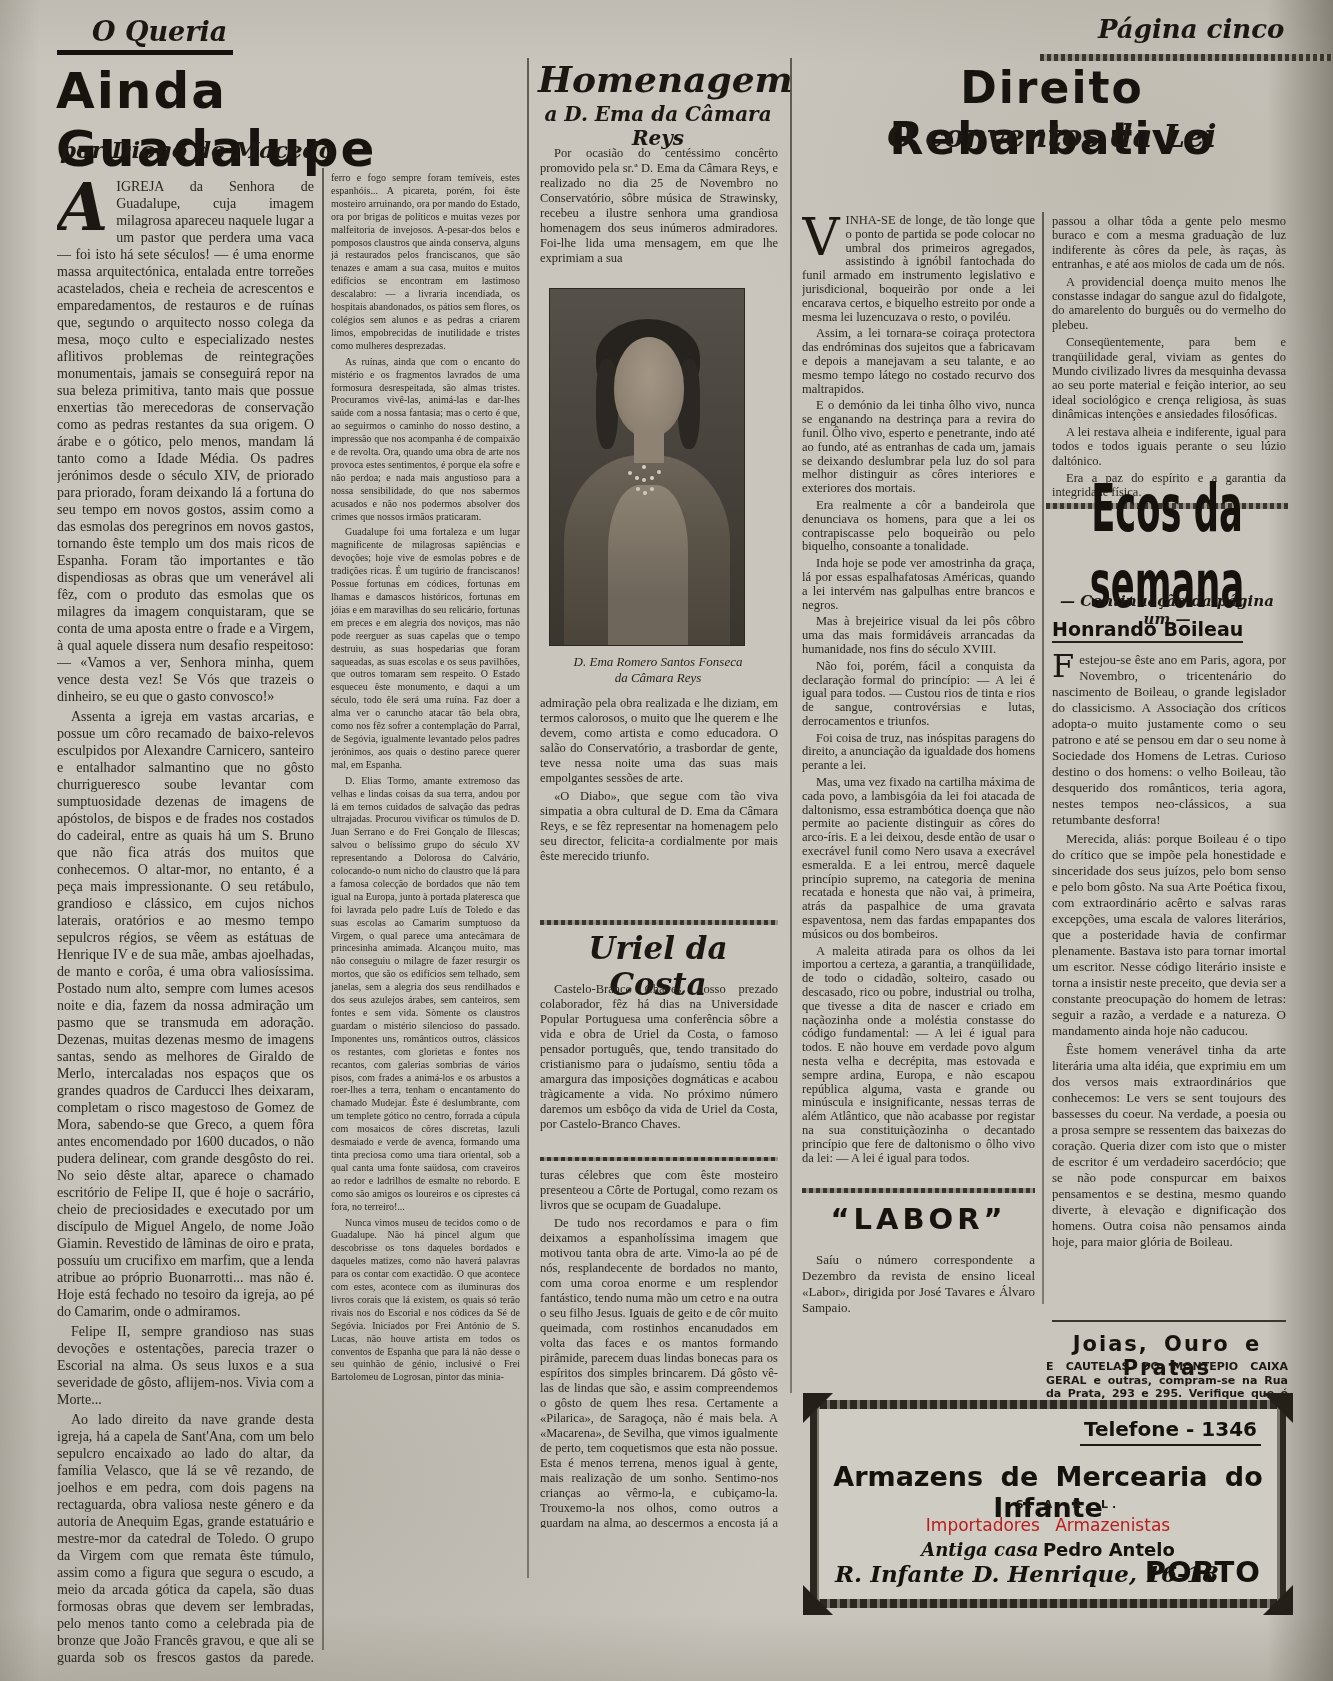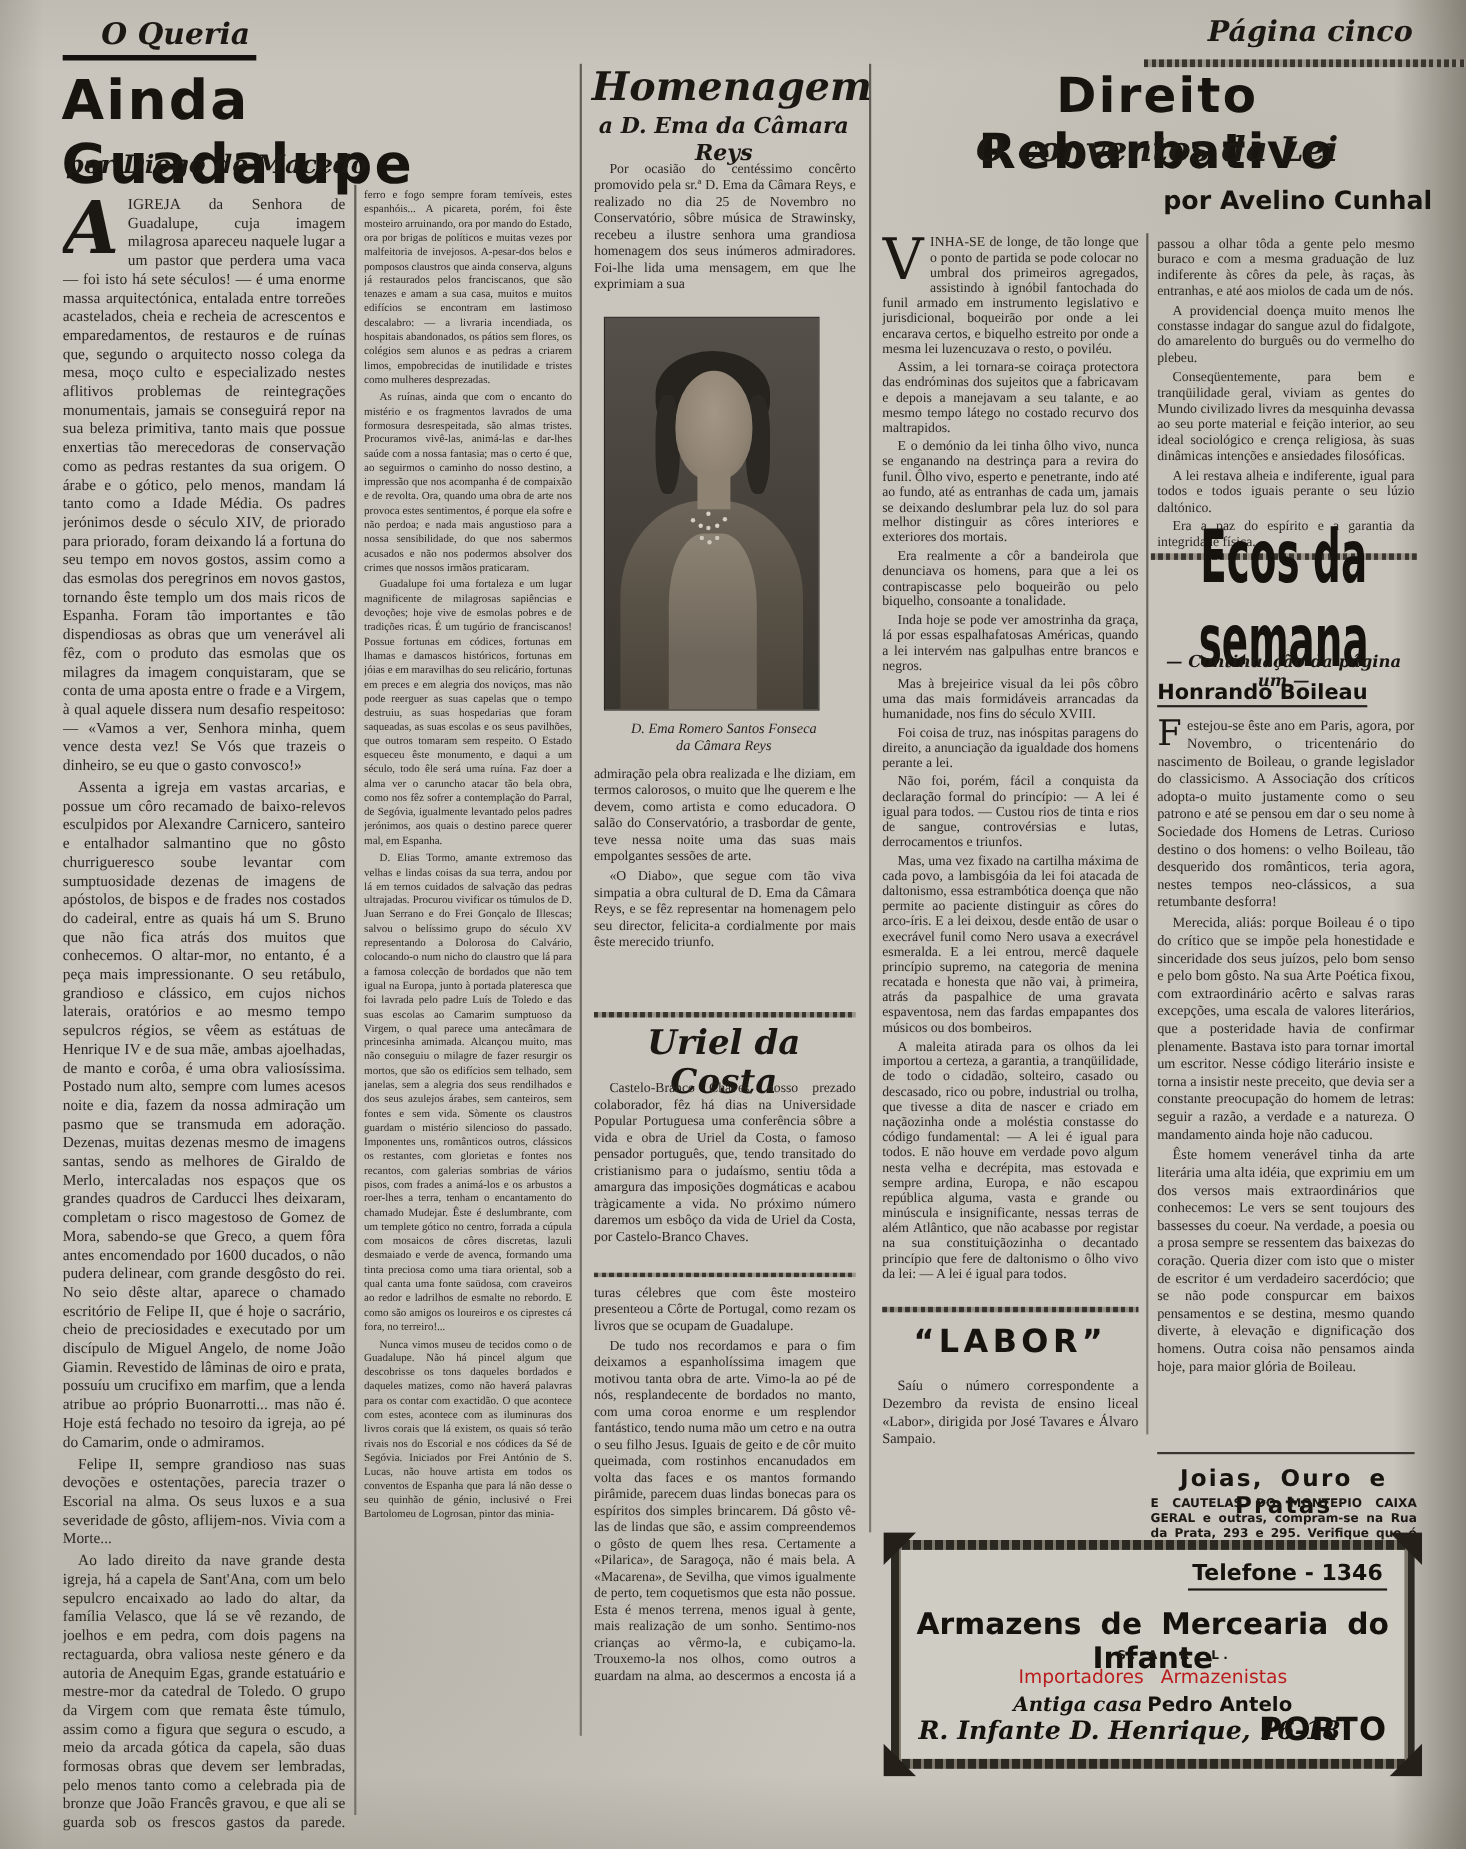--- a/index.html
+++ b/index.html
@@ -184,31 +184,30 @@
 
   <div class="abs hatch" id="div2"></div>
 
   <div class="abs body-txt c3" id="cont-body">
     <p>turas célebres que com êste mosteiro presenteou a Côrte de Portugal, como rezam os livros que se ocupam de Guadalupe.</p>
     <p class="ind">De tudo nos recordamos e para o fim deixamos a espanholíssima imagem que motivou tanta obra de arte. Vimo-la ao pé de nós, resplandecente de bordados no manto, com uma coroa enorme e um resplendor fantástico, tendo numa mão um cetro e na outra o seu filho Jesus. Iguais de geito e de côr muito queimada, com rostinhos encanudados em volta das faces e os mantos formando pirâmide, parecem duas lindas bonecas para os espíritos dos simples brincarem. Dá gôsto vê-las de lindas que são, e assim compreendemos o gôsto de quem lhes resa. Certamente a «Pilarica», de Saragoça, não é mais bela. A «Macarena», de Sevilha, que vimos igualmente de perto, tem coquetismos que esta não possue. Esta é menos terrena, menos igual à gente, mais realização de um sonho. Sentimo-nos crianças ao vêrmo-la, e cubiçamo-la. Trouxemo-la nos olhos, como outros a guardam na alma, ao descermos a encosta já a caminho de Toledo. A saüdade que ainda hoje temos dêsses três dias passados em Guadalupe!...</p>
   </div>
 
   <div class="abs sans" id="d-headline">Direito Rebarbativo</div>
   <div class="abs script" id="d-sub">O conventos da Lei</div>
-  <div class="abs sans" id="d-byline">por Avelino Cunhal</div>
 
   <div class="abs body-txt c4" id="colA">
     <p class="dc-v">VINHA-SE de longe, de tão longe que o ponto de partida se pode colocar no umbral dos primeiros agregados, assistindo à ignóbil fantochada do funil armado em instrumento legislativo e jurisdicional, boqueirão por onde a lei encarava certos, e biquelho estreito por onde a mesma lei luzencuzava o resto, o poviléu.</p>
     <p class="ind">Assim, a lei tornara-se coiraça protectora das endróminas dos sujeitos que a fabricavam e depois a manejavam a seu talante, e ao mesmo tempo látego no costado recurvo dos maltrapidos.</p>
     <p class="ind">E o demónio da lei tinha ôlho vivo, nunca se enganando na destrinça para a revira do funil. Ôlho vivo, esperto e penetrante, indo até ao fundo, até as entranhas de cada um, jamais se deixando deslumbrar pela luz do sol para melhor distinguir as côres interiores e exteriores dos mortais.</p>
     <p class="ind">Era realmente a côr a bandeirola que denunciava os homens, para que a lei os contrapiscasse pelo boqueirão ou pelo biquelho, consoante a tonalidade.</p>
     <p class="ind">Inda hoje se pode ver amostrinha da graça, lá por essas espalhafatosas Américas, quando a lei intervém nas galpulhas entre brancos e negros.</p>
     <p class="ind">Mas à brejeirice visual da lei pôs côbro uma das mais formidáveis arrancadas da humanidade, nos fins do século XVIII.</p>
+    <p class="ind">Não foi, porém, fácil a conquista da declaração formal do princípio: — A lei é igual para todos. — Custou rios de tinta e rios de sangue, controvérsias e lutas, derrocamentos e triunfos.</p>
     <p class="ind">Foi coisa de truz, nas inóspitas paragens do direito, a anunciação da igualdade dos homens perante a lei.</p>
-    <p class="ind">Não foi, porém, fácil a conquista da declaração formal do princípio: — A lei é igual para todos. — Custou rios de tinta e rios de sangue, controvérsias e lutas, derrocamentos e triunfos.</p>
     <p class="ind">Mas, uma vez fixado na cartilha máxima de cada povo, a lambisgóia da lei foi atacada de daltonismo, essa estrambótica doença que não permite ao paciente distinguir as côres do arco-íris. E a lei deixou, desde então de usar o execrável funil como Nero usava a execrável esmeralda. E a lei entrou, mercê daquele princípio supremo, na categoria de menina recatada e honesta que não vai, à primeira, atrás da paspalhice de uma gravata espaventosa, nem das fardas empapantes dos músicos ou dos bombeiros.</p>
     <p class="ind">A maleita atirada para os olhos da lei importou a certeza, a garantia, a tranqüilidade, de todo o cidadão, solteiro, casado ou descasado, rico ou pobre, industrial ou trolha, que tivesse a dita de nascer e criado em naçãozinha onde a moléstia constasse do código fundamental: — A lei é igual para todos. E não houve em verdade povo algum nesta velha e decrépita, mas estovada e sempre ardina, Europa, e não escapou república alguma, vasta e grande ou minúscula e insignificante, nessas terras de além Atlântico, que não acabasse por registar na sua constituiçãozinha o decantado princípio que fere de daltonismo o ôlho vivo da lei: — A lei é igual para todos.</p>
 
   </div>
 
   <div class="abs body-txt c5" id="colB">
     <p>passou a olhar tôda a gente pelo mesmo buraco e com a mesma graduação de luz indiferente às côres da pele, às raças, às entranhas, e até aos miolos de cada um de nós.</p>
     <p class="ind">A providencial doença muito menos lhe constasse indagar do sangue azul do fidalgote, do amarelento do burguês ou do vermelho do plebeu.</p>
     <p class="ind">Conseqüentemente, para bem e tranqüilidade geral, viviam as gentes do Mundo civilizado livres da mesquinha devassa ao seu porte material e feição interior, ao seu ideal sociológico e crença religiosa, às suas dinâmicas intenções e ansiedades filosóficas.</p>
     <p class="ind">A lei restava alheia e indiferente, igual para todos e todos iguais perante o seu lúzio daltónico.</p>

